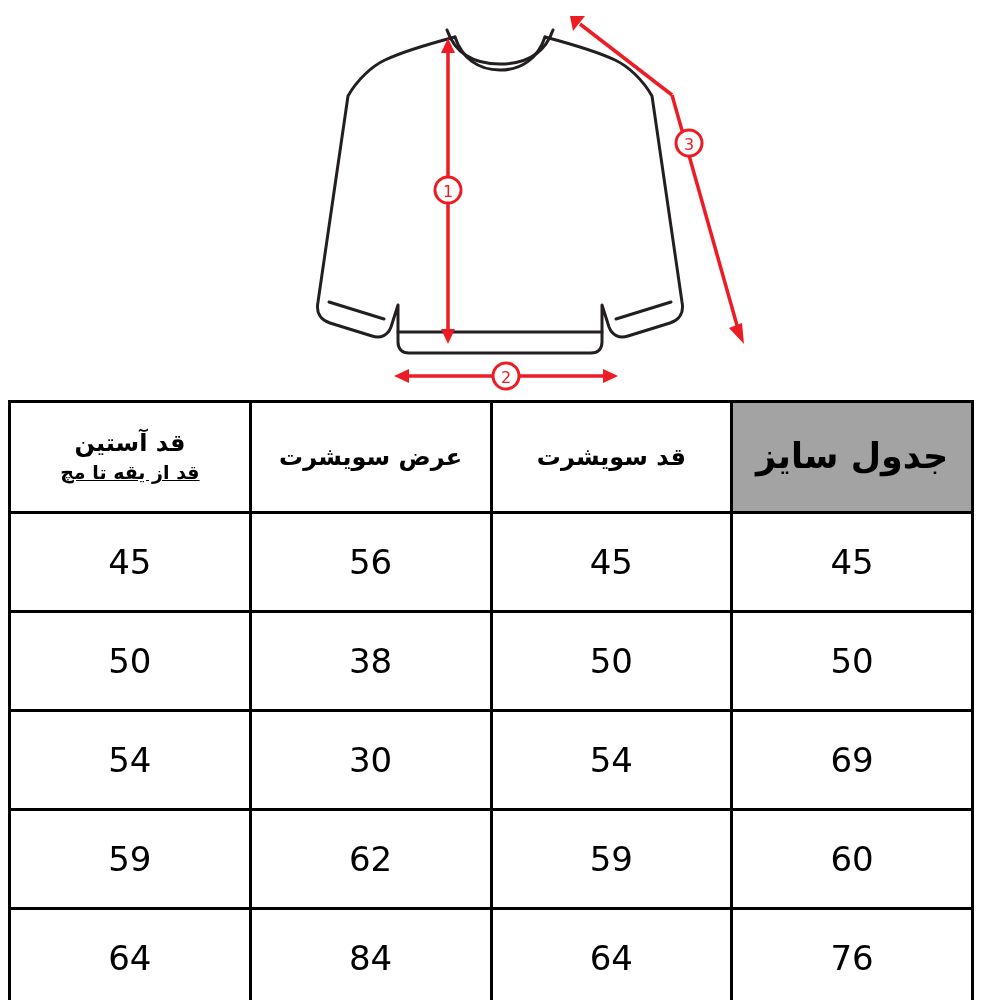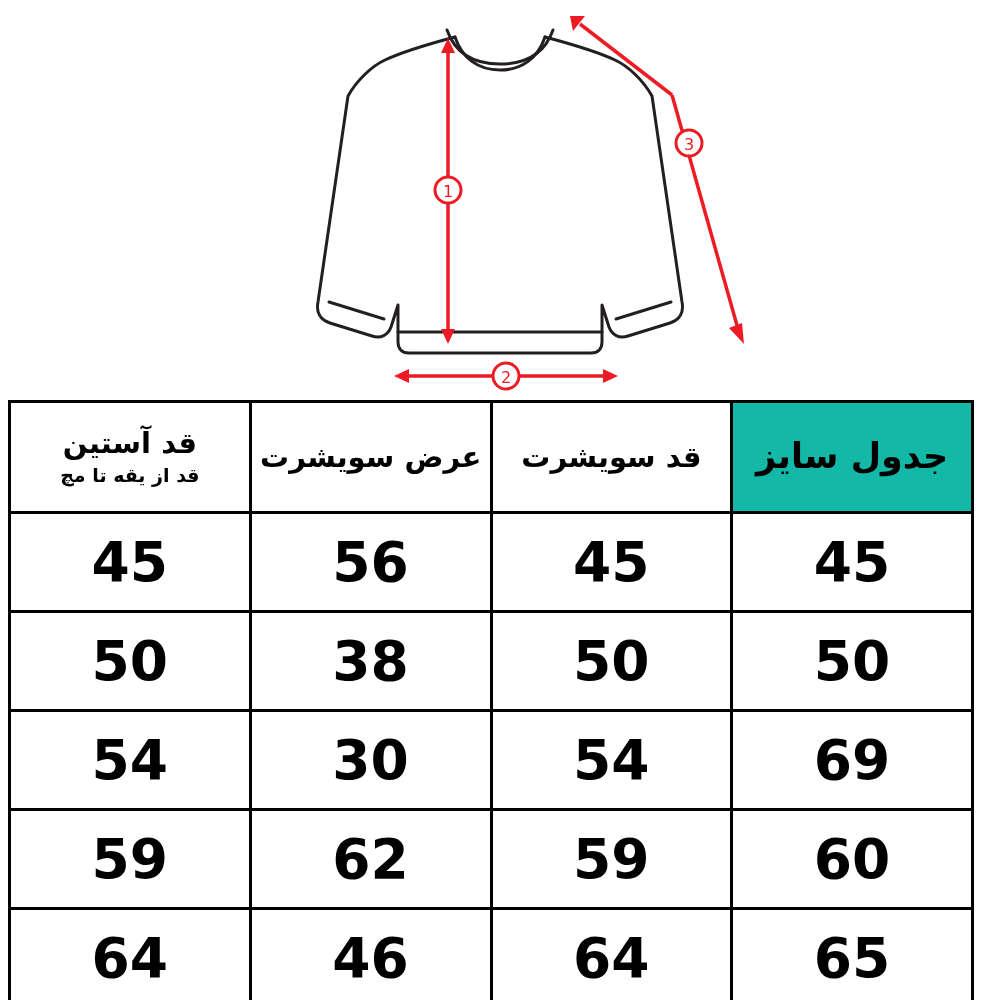--- a/index.html
+++ b/index.html
@@ -49,41 +49,42 @@
     padding: 0;
   }
   #size-table thead th {
     height: 108px;
   }
   #size-table tbody td {
     height: 96px;
   }
   .head-cell-text {
     font-weight: bold;
-    font-size: 29px;
+    font-size: 24px;
     line-height: 1.12;
     color: #000000;
   }
   .head-cell-sub {
     font-weight: bold;
     font-size: 19px;
     line-height: 1.2;
     color: #000000;
     margin-top: 4px;
+    text-decoration: underline;
   }
   th.highlight {
-    background: #14b8a6;
+    background: #a3a3a3;
   }
   th.highlight .head-cell-text {
     font-size: 35px;
     letter-spacing: 1px;
   }
   .val {
-    font-weight: bold;
-    font-size: 55px;
+    font-weight: normal;
+    font-size: 34px;
     color: #000000;
     font-family: "DejaVu Sans", "Liberation Sans", sans-serif;
     margin-top: 41px;
   }
   .col-size { width: 25%; }
   .col-a { width: 25%; }
   .col-b { width: 25%; }
   .col-c { width: 25%; }
 </style>
 </head>
@@ -193,21 +194,21 @@
         <td><span class="val">30</span></td>
         <td><span class="val">54</span></td>
       </tr>
       <tr>
         <td><span class="val">60</span></td>
         <td><span class="val">59</span></td>
         <td><span class="val">62</span></td>
         <td><span class="val">59</span></td>
       </tr>
       <tr>
-        <td><span class="val">65</span></td>
+        <td><span class="val">76</span></td>
         <td><span class="val">64</span></td>
-        <td><span class="val">46</span></td>
+        <td><span class="val">84</span></td>
         <td><span class="val">64</span></td>
       </tr>
     </tbody>
   </table>
 
 </div>
 
 </body></html>

